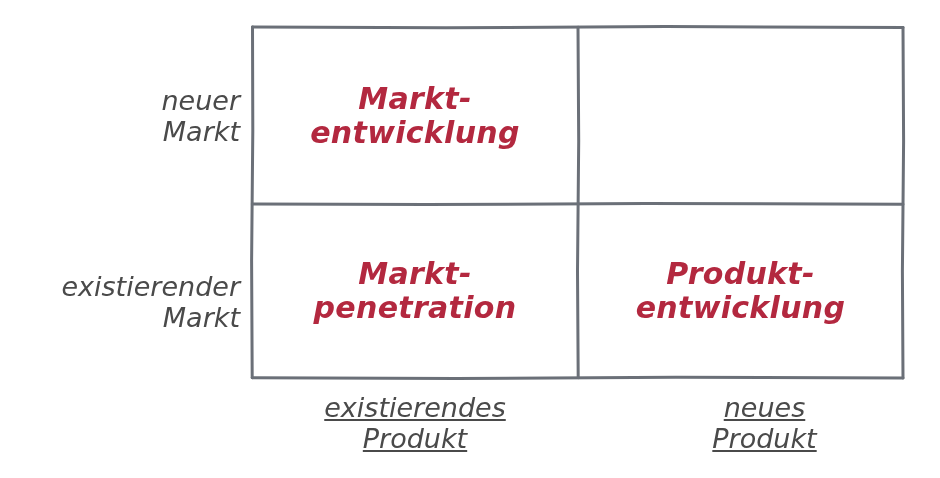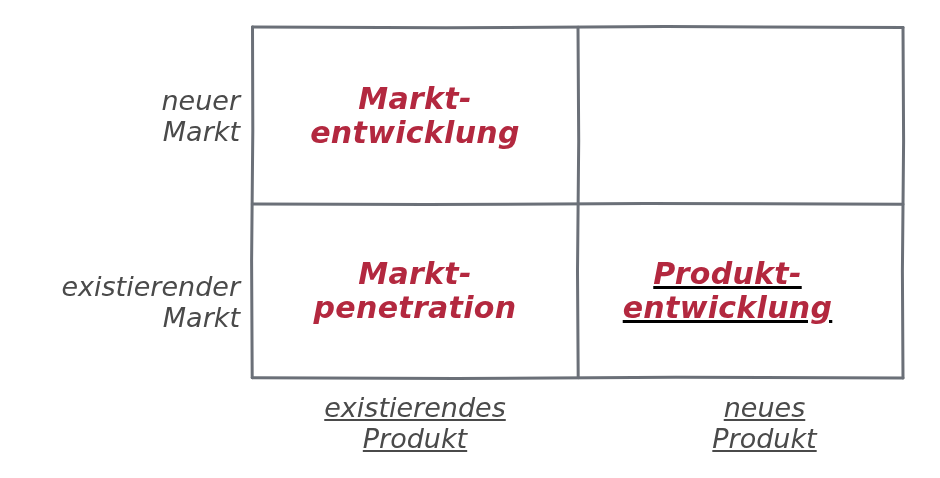--- a/index.html
+++ b/index.html
@@ -57,21 +57,21 @@
     font-weight: bold;
     font-size: 30px;
     line-height: 1.12;
     letter-spacing: 0.3px;
     white-space: pre-line;
   }
 
   #q-top-left    { left: 0px;   top: 0px;   width: 326px; height: 177px; }
   #q-top-right   { left: 326px; top: 0px;   width: 325px; height: 177px; }
   #q-bottom-left { left: 0px;   top: 177px; width: 326px; height: 174px; }
-  #q-bottom-right{ left: 313px; top: 177px; width: 325px; height: 174px; text-decoration: underline; }
+  #q-bottom-right{ left: 326px; top: 177px; width: 325px; height: 174px; }
 
   
   .axis-label {
     position: absolute;
     color: #4a4a4a;
     font-family: "DejaVu Sans", sans-serif;
     font-style: italic;
     font-size: 27px;
     line-height: 1.15;
     white-space: pre-line;

